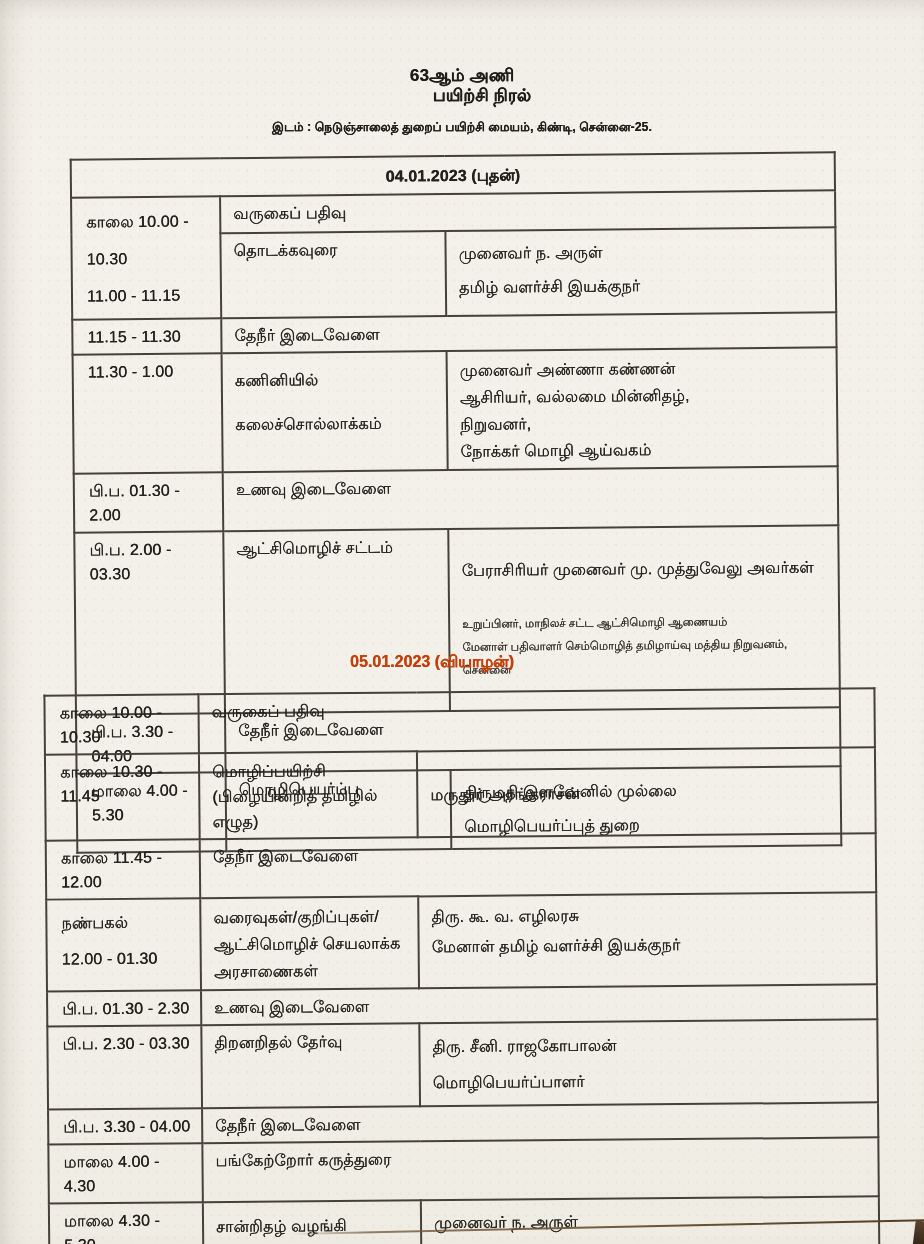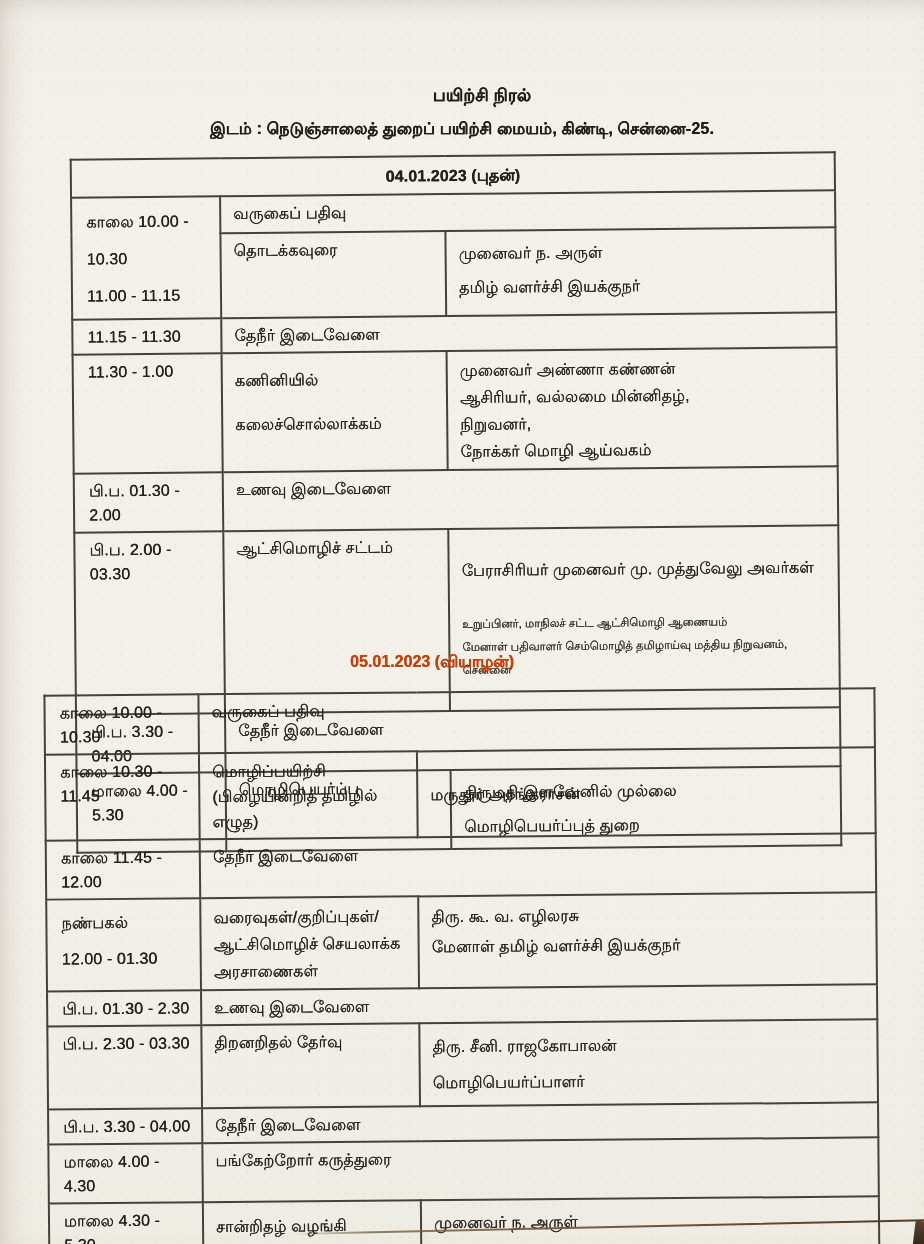--- a/index.html
+++ b/index.html
@@ -22,21 +22,21 @@
       radial-gradient(rgba(160,148,124,.12) 1px,transparent 1.3px);
     background-size:9px 11px,23px 17px;
     background-position:0 0,6px 9px;
   }
   .hdr{
     position:absolute;left:0;width:924px;text-align:center;
     font-size:17px;font-weight:bold;letter-spacing:.2px;color:#201d18;
     text-shadow:.3px 0 0 currentColor;
   }
   #hdr1{top:2px;} #hdr2{top:33px;} #hdr3{top:66px;} #hdr4{top:86px;padding-left:20px;}
-  #venue{top:120px;font-size:16px;}
+  #venue{top:120px;font-size:12px;}
   #date2{
     position:absolute;top:653px;left:0;width:864px;text-align:center;
     font-size:16px;font-weight:bold;color:#c2410c;text-shadow:.3px 0 0 currentColor;
   }
   .twrap{position:absolute;}
   #t1wrap{left:73px;top:155px;width:764px;transform:rotate(-0.55deg);}
   #t2wrap{left:46px;top:691px;width:830px;transform:rotate(-0.5deg);}
   table{border-collapse:collapse;width:100%;table-layout:fixed;background:transparent;}
   td{
     border:2px solid #45413a;vertical-align:top;
@@ -64,20 +64,21 @@
     position:absolute;right:-2px;top:1221px;width:12px;height:28px;
     background:linear-gradient(180deg,#5a4430,#2e2113);
     transform:rotate(7deg);border-radius:2px;
   }
 </style>
 </head>
 <body>
 
 <div class="page">
 
+  <div class="hdr" id="hdr3">63ஆம் அணி</div>
   <div class="hdr" id="hdr4">பயிற்சி நிரல்</div>
   <div class="hdr" id="venue">இடம் : நெடுஞ்சாலைத் துறைப் பயிற்சி மையம், கிண்டி, சென்னை-25.</div>
 
   <div class="twrap" id="t1wrap">
     <table>
       <colgroup>
           <col style="width:149px">
           <col style="width:225px">
           <col style="width:390px">
         </colgroup>

